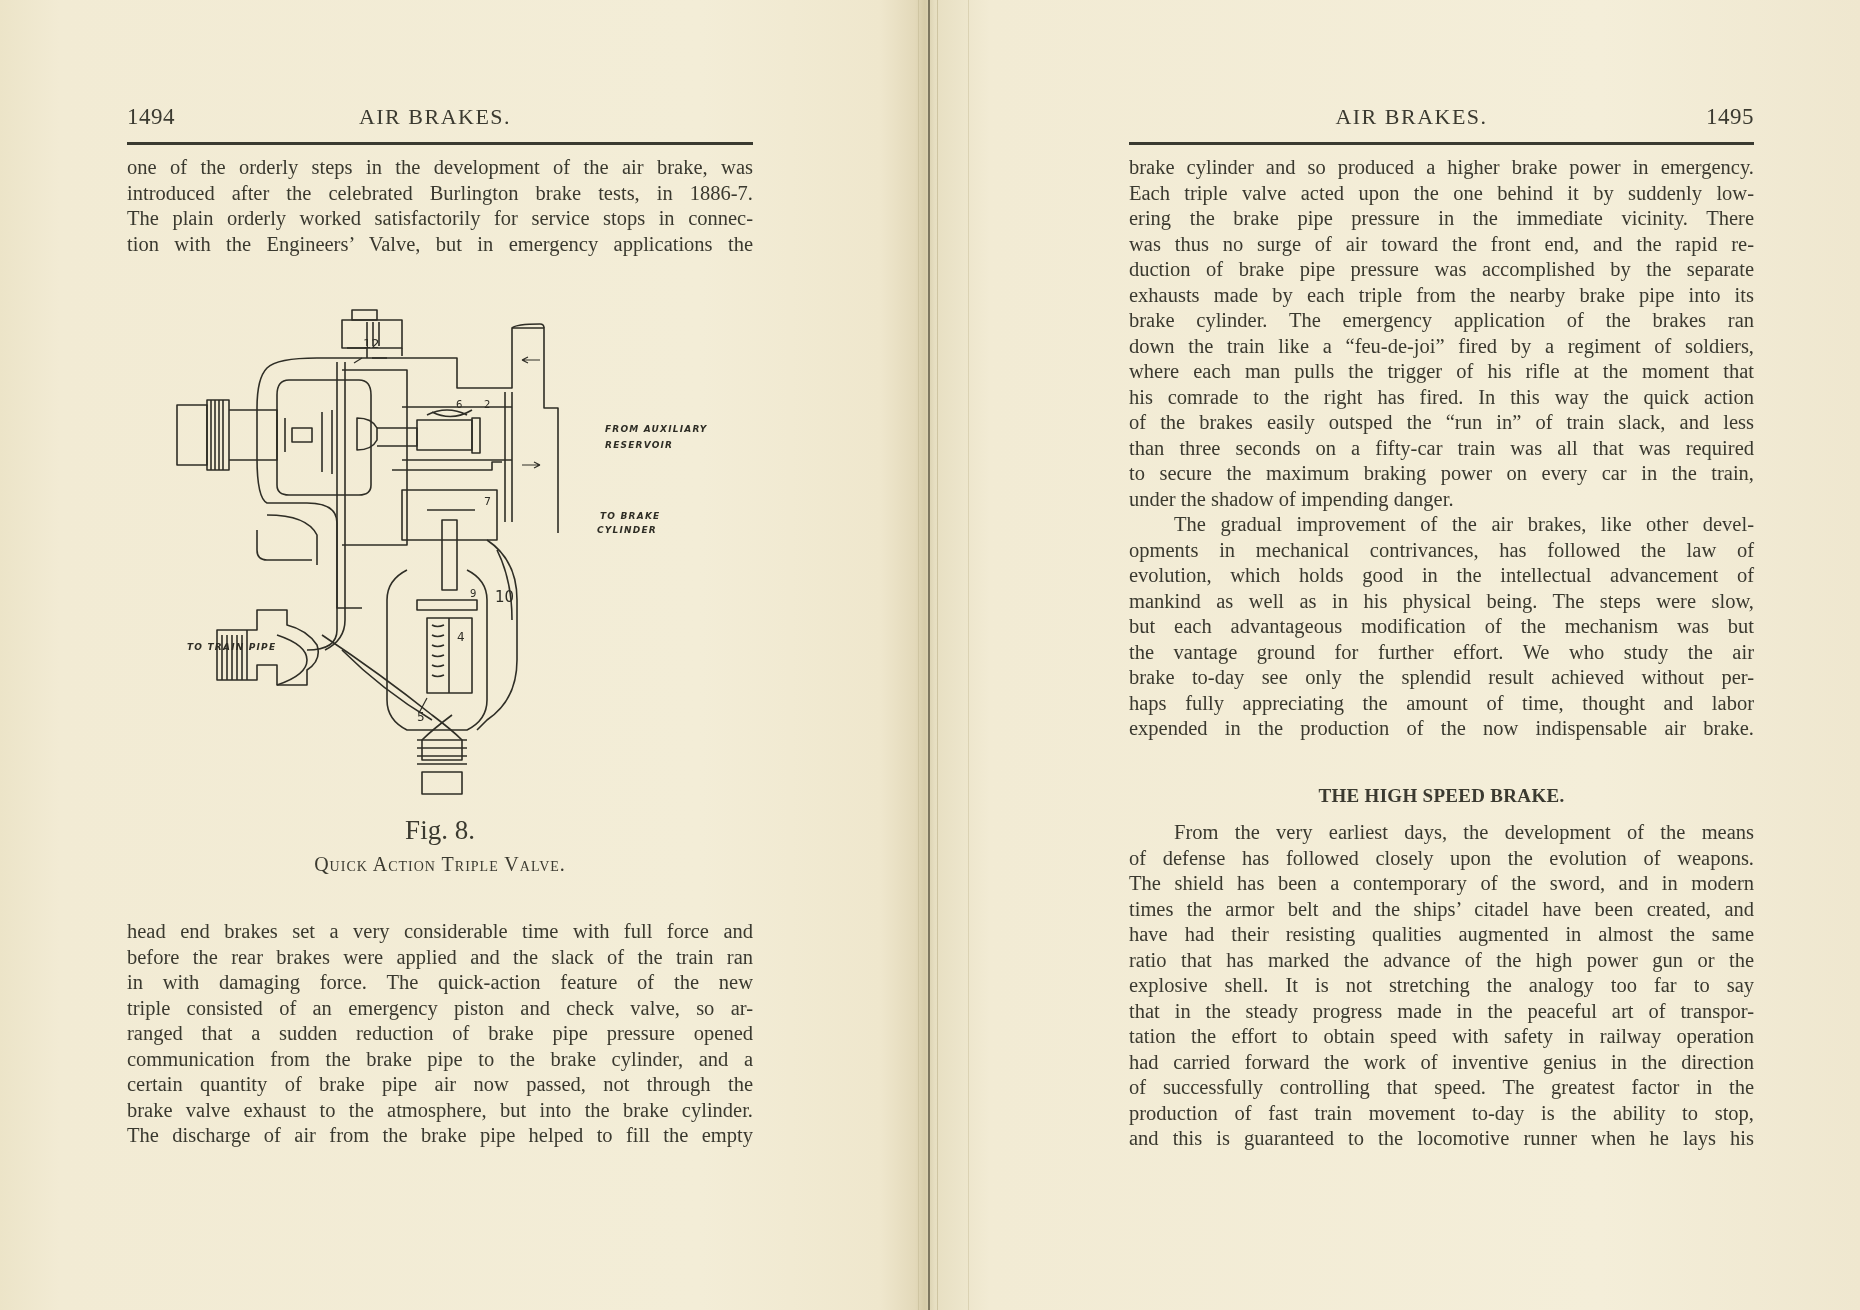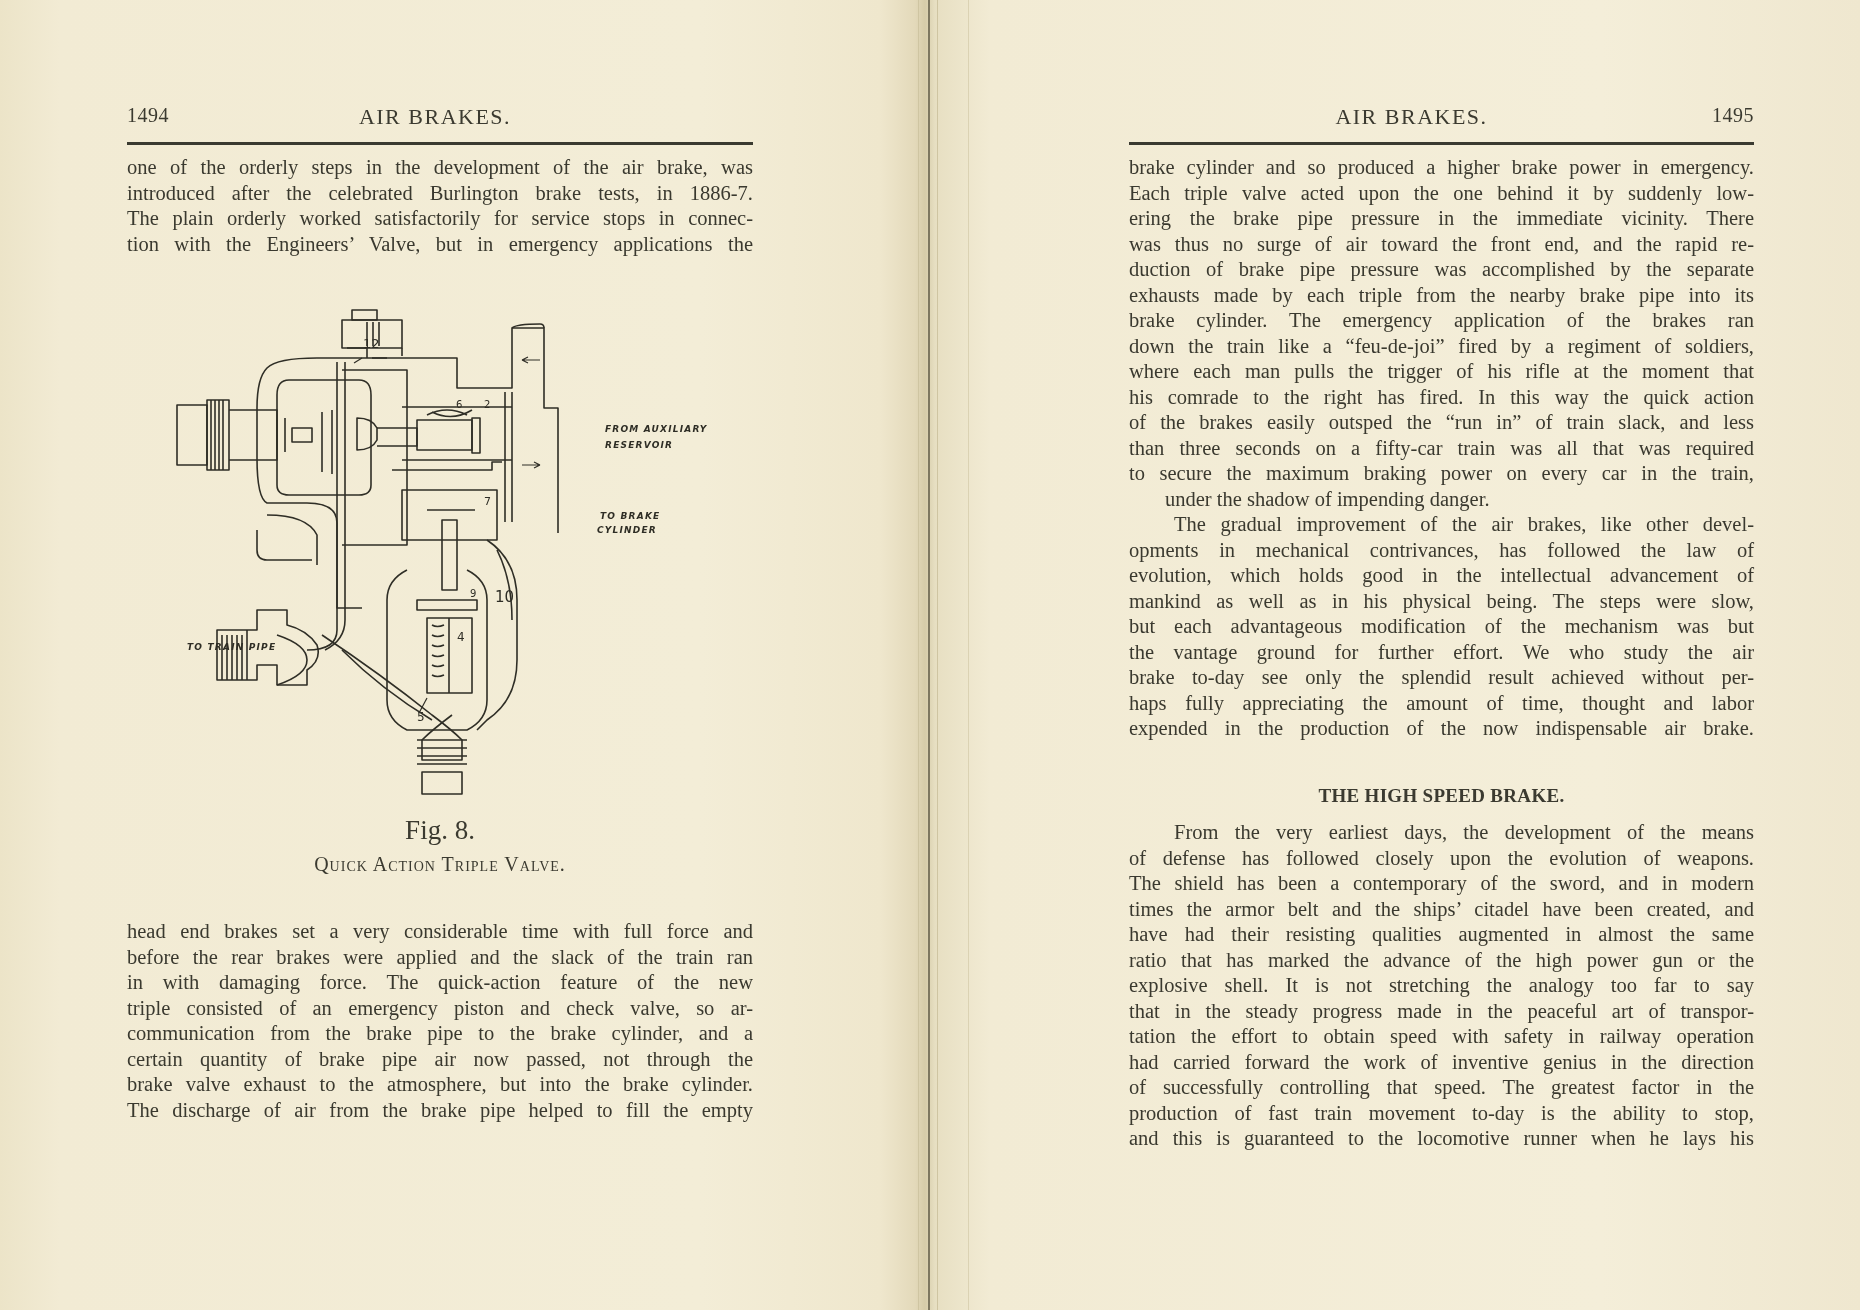--- a/index.html
+++ b/index.html
@@ -20,36 +20,36 @@
   .gutter-edge {
     position:absolute; top:0; bottom:0; width:1px; background:#cfc5a2;
   }
   .page { position:absolute; top:0; height:1310px; }
   .page.left { left:127px; width:626px; }
   .page.right { left:1129px; width:625px; }
   .runhead {
     position:absolute; top:104px; left:0; right:0; height:30px;
     font-size:22px; letter-spacing:.5px;
   }
-  .runhead .num { position:absolute; top:0; font-size:20px; }
+  .runhead .num { position:absolute; top:0; font-size:23px; }
   .left .runhead .num { left:0; }
   .right .runhead .num { right:0;margin-left:46px; }
   .runhead .title {
     position:absolute; top:0; left:0; right:0; text-align:center; letter-spacing:1.5px;
   }
   .left .runhead .title { left:-10px; }
   .right .runhead .title { left:-60px; }
   .rule { position:absolute; top:142px; left:0; right:0; height:3px; background:#3a3a30; }
   .text {
     position:absolute; left:0; right:0;
     font-size:20.5px; line-height:25.5px; text-align:justify;
     text-align-last:justify; color:#3a392f;
   }
   .text .ln { display:block; white-space:nowrap; text-align:justify; text-align-last:justify; }
-  .text .ln.last { text-align-last:left;margin-left:36px; }
+  .text .ln.last { text-align-last:left; }
   .text .ln.indent { padding-left:45px; }
   .figure { position:absolute; left:0; width:626px; top:300px; height:510px; }
   .fig-label {
     position:absolute; font-family:"DejaVu Sans", sans-serif; font-style:italic; font-weight:bold;
     font-size:9px; letter-spacing:1.2px; color:#2e2d25;
   }
   .fig-num { position:absolute; top:815px; left:0; right:0; text-align:center; font-size:27px; }
   .fig-cap {
     position:absolute; top:853px; left:0; right:0; text-align:center; font-size:20px;
     font-variant:small-caps; letter-spacing:1px;
@@ -163,20 +163,21 @@
     </div>
 
     <div class="fig-num">Fig. 8.</div>
     <div class="fig-cap">Quick Action Triple Valve.</div>
 
     <div class="text" style="top:919px">
       <span class="ln">head end brakes set a very considerable time with full force and</span>
       <span class="ln">before the rear brakes were applied and the slack of the train ran</span>
       <span class="ln">in with damaging force.  The quick-action feature of the new</span>
       <span class="ln">triple consisted of an emergency piston and check valve, so ar-</span>
+      <span class="ln">ranged that a sudden reduction of brake pipe pressure opened</span>
       <span class="ln">communication from the brake pipe to the brake cylinder, and a</span>
       <span class="ln">certain quantity of brake pipe air now passed, not through the</span>
       <span class="ln">brake valve exhaust to the atmosphere, but into the brake cylinder.</span>
       <span class="ln">The discharge of air from the brake pipe helped to fill the empty</span>
     </div>
   </div>
 
   <div class="page right">
     <div class="runhead">
       <span class="title">AIR BRAKES.</span>

